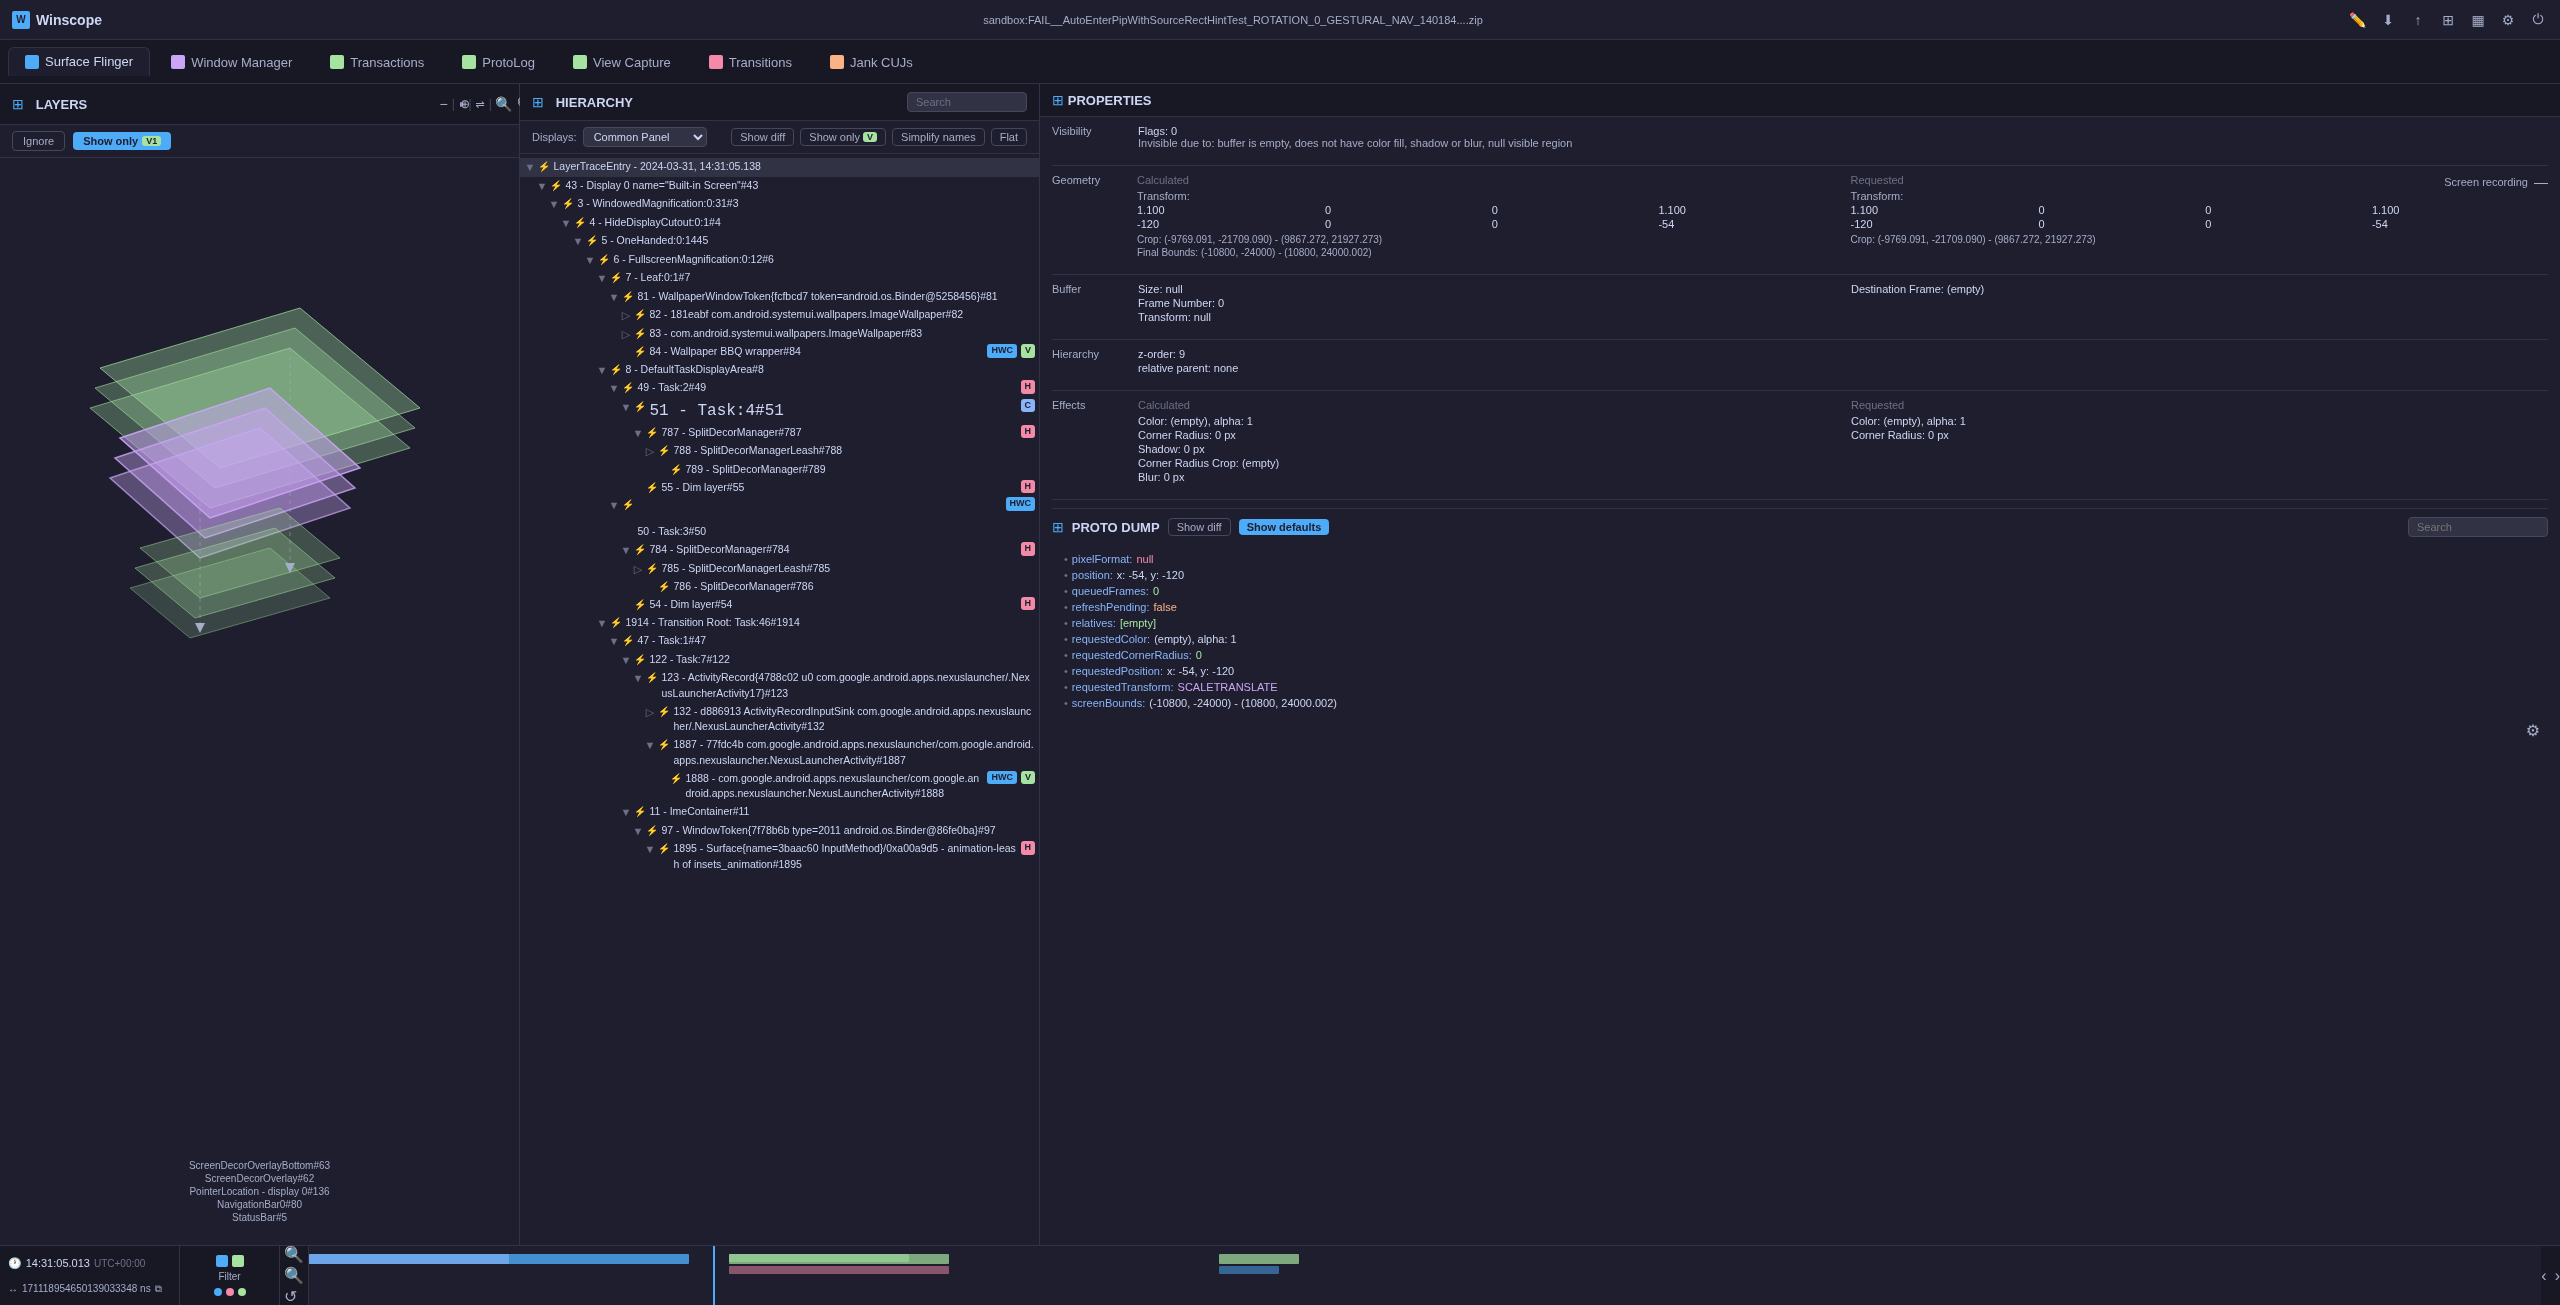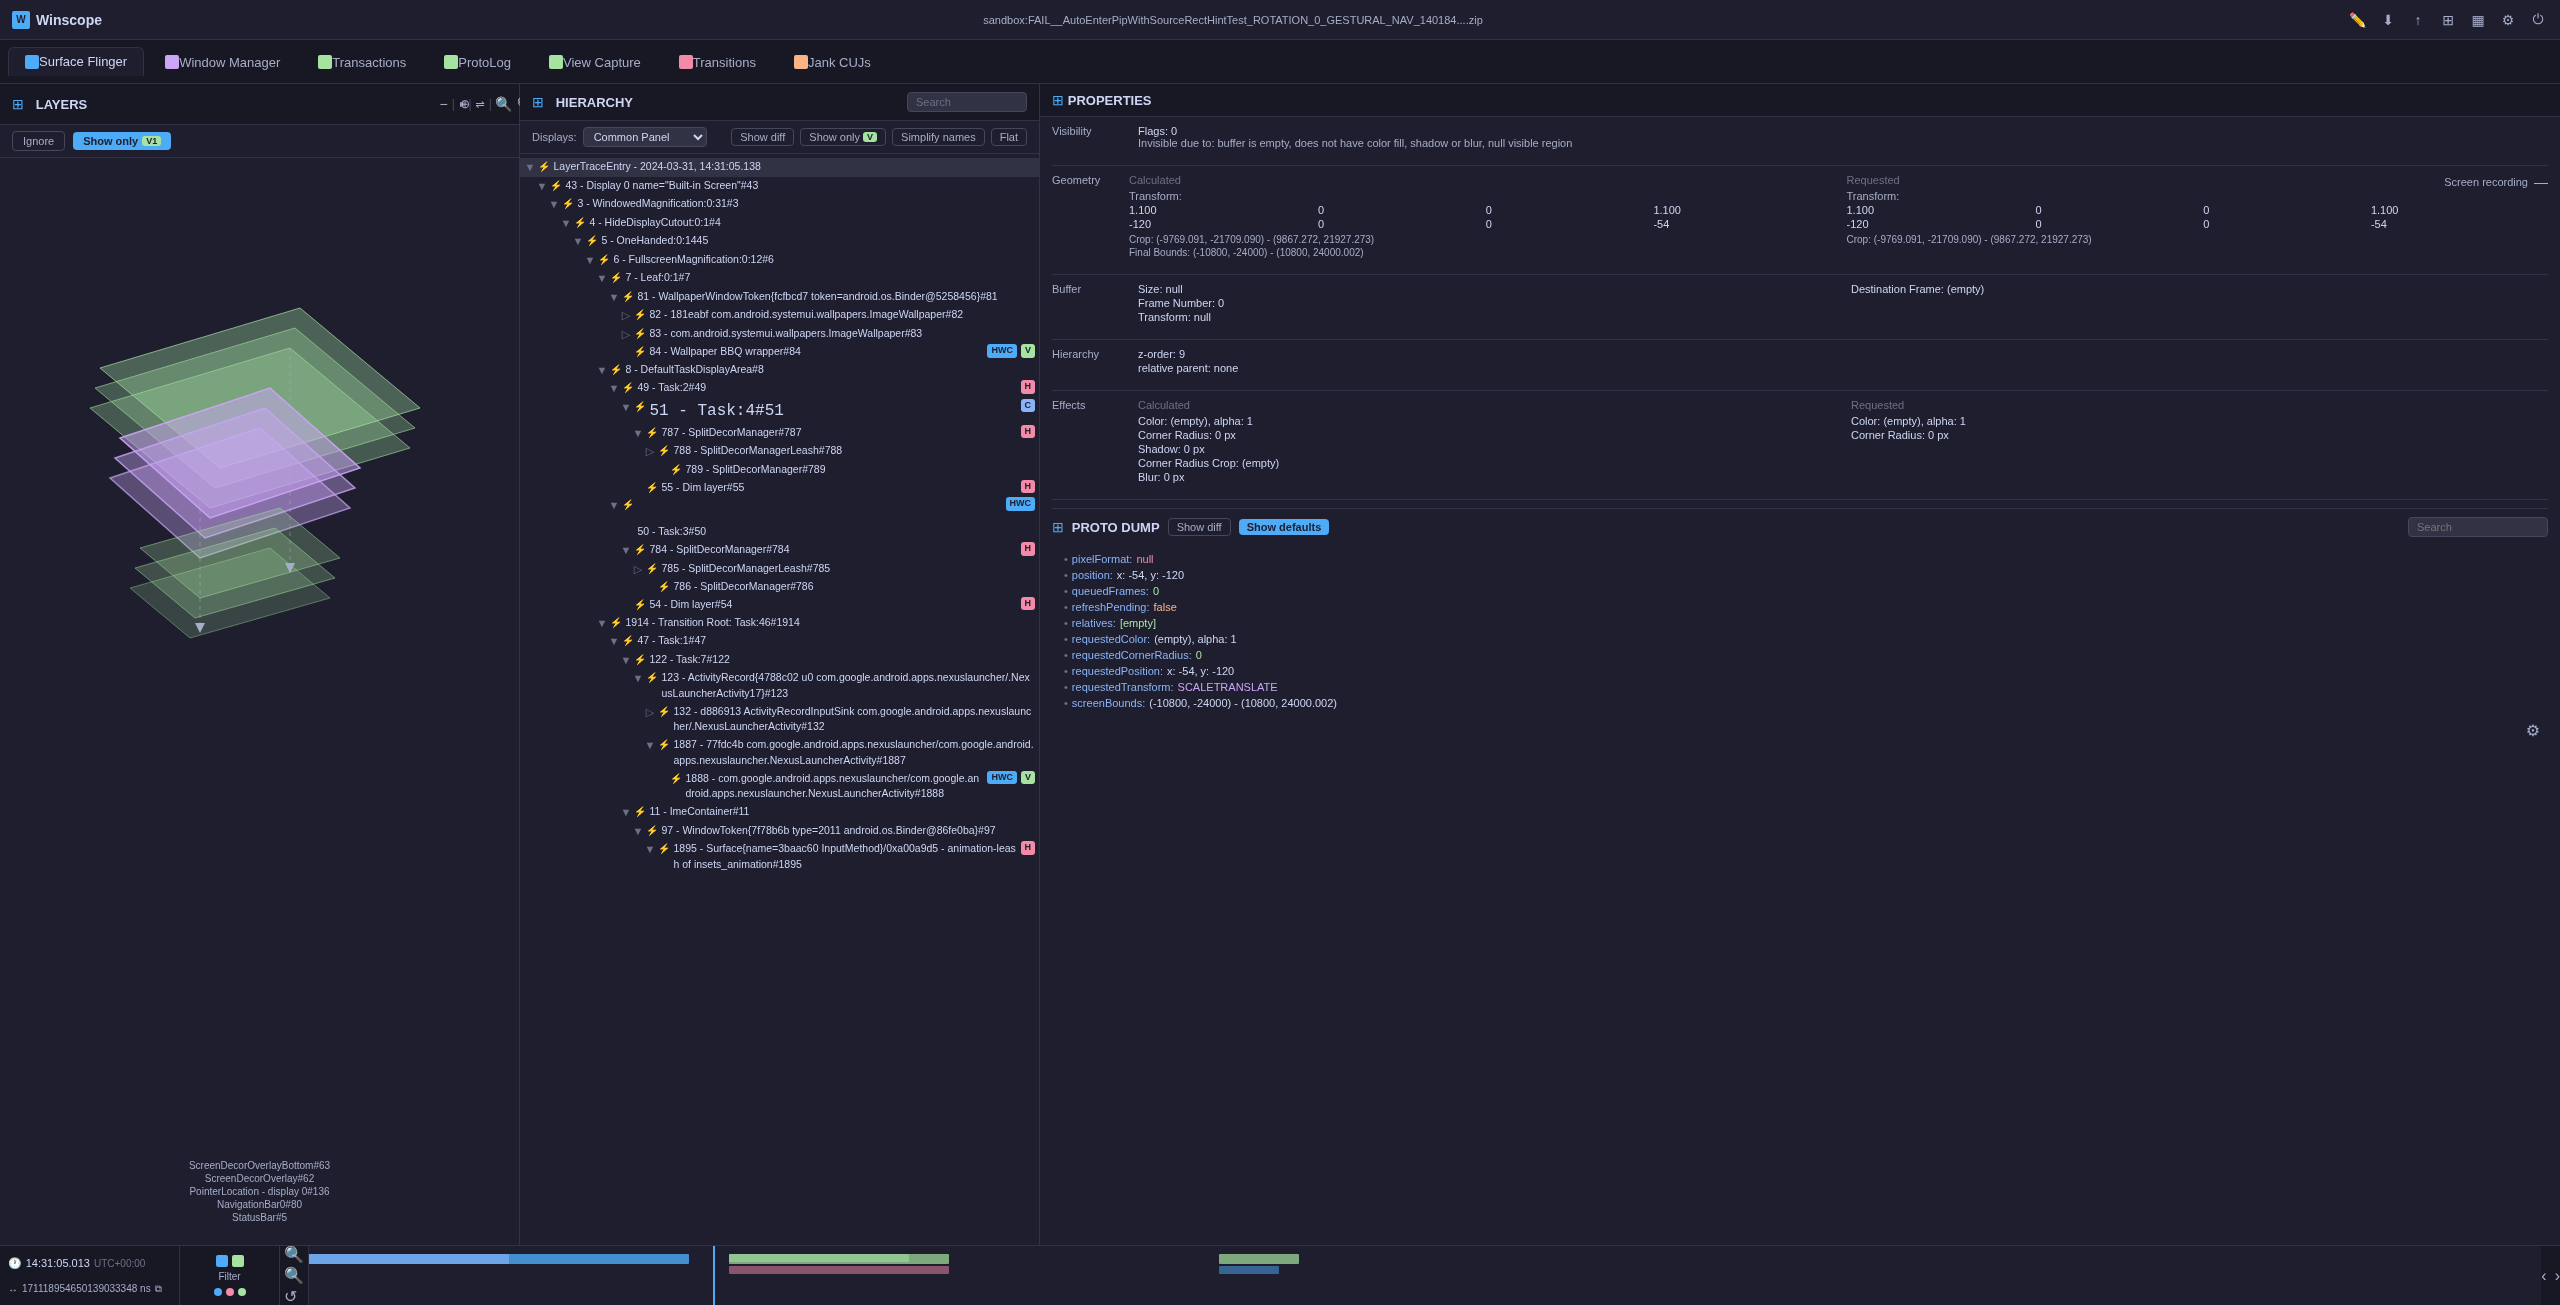--- a/index.html
+++ b/index.html
@@ -8,21 +8,21 @@
     
     .topbar { display: flex; align-items: center; background: #1e1e2e; border-bottom: 1px solid #313244; height: 40px; padding: 0 12px; gap: 8px; }
     .app-logo { display: flex; align-items: center; gap: 6px; font-weight: bold; font-size: 14px; color: #cdd6f4; margin-right: 16px; }
     .app-logo .logo-box { width: 18px; height: 18px; background: #4dabf7; border-radius: 2px; display: flex; align-items: center; justify-content: center; font-size: 10px; color: #1e1e2e; font-weight: bold; }
     .filename { flex: 1; font-size: 11px; color: #a6adc8; text-align: center; }
     .topbar-icons { display: flex; gap: 10px; align-items: center; }
     .topbar-icon { width: 20px; height: 20px; display: flex; align-items: center; justify-content: center; color: #a6adc8; cursor: pointer; font-size: 14px; }
 
     
     .tabbar { display: flex; align-items: center; background: #181825; border-bottom: 1px solid #313244; height: 44px; padding: 0 8px; gap: 4px; }
-    .tab { display: flex; align-items: center; padding: 6px 16px; border-radius: 6px 6px 0 0; cursor: pointer; font-size: 13px; color: #a6adc8; border: 1px solid transparent; border-bottom: none; }
+    .tab { display: flex; align-items: center; gap: 6px; padding: 6px 16px; border-radius: 6px 6px 0 0; cursor: pointer; font-size: 13px; color: #a6adc8; border: 1px solid transparent; border-bottom: none; }
     .tab.active { background: #1e1e2e; color: #cdd6f4; border-color: #313244; border-bottom: 1px solid #1e1e2e; }
     .tab-icon { width: 14px; height: 14px; border-radius: 2px; display: inline-block; }
 
     
     .main { display: flex; height: calc(1305px - 40px - 44px - 60px); }
 
     
     .layers-panel { width: 520px; background: #1e1e2e; border-right: 1px solid #313244; display: flex; flex-direction: column; }
     .panel-header { display: flex; align-items: center; gap: 8px; padding: 8px 12px; border-bottom: 1px solid #313244; background: #181825; }
     .panel-title { font-weight: bold; font-size: 13px; color: #cdd6f4; }
@@ -462,21 +462,21 @@
           <span style="color:#a6adc8;font-size:11px;min-width:70px">Visibility</span>
           <div>
             <div style="font-size:11px;color:#cdd6f4;margin-bottom:0">Flags: 0</div>
             <div style="font-size:11px;color:#a6adc8">Invisible due to: buffer is empty, does not have color fill, shadow or blur, null visible region</div>
           </div>
         </div>
       </div>
       <div style="border-bottom:1px solid #313244;margin-bottom:8px"></div>
 
       <div class="prop-section">
-        <div style="display:flex;gap:7px;align-items:flex-start;margin-bottom:4px">
+        <div style="display:flex;gap:15px;align-items:flex-start;margin-bottom:4px">
           <span style="color:#a6adc8;font-size:11px;min-width:70px">Geometry</span>
           <div style="display:grid;grid-template-columns:1fr 1fr;gap:16px;flex:1">
             <div>
               <div style="font-size:11px;color:#6c7086;margin-bottom:4px">Calculated</div>
               <div style="font-size:11px;color:#a6adc8;margin-bottom:2px">Transform:</div>
               <div style="display:grid;grid-template-columns:repeat(4,auto);gap:2px 12px;font-size:11px;margin-bottom:4px">
                 <span style="color:#cdd6f4">1.100</span>
                 <span style="color:#cdd6f4">0</span>
                 <span style="color:#cdd6f4">0</span>
                 <span style="color:#cdd6f4">1.100</span>

